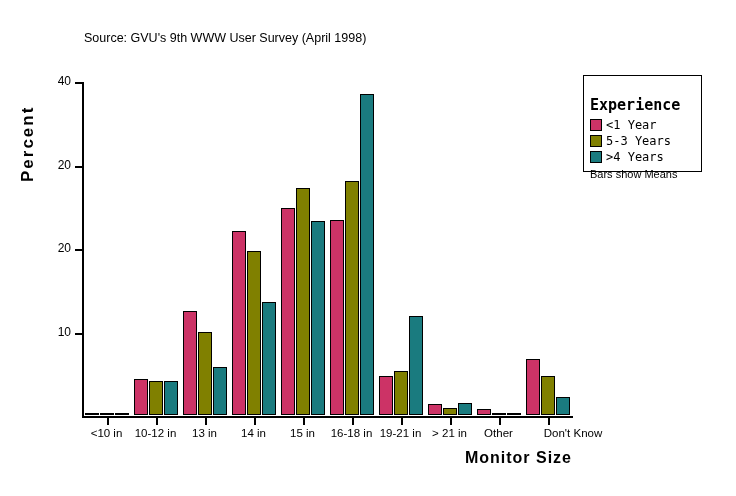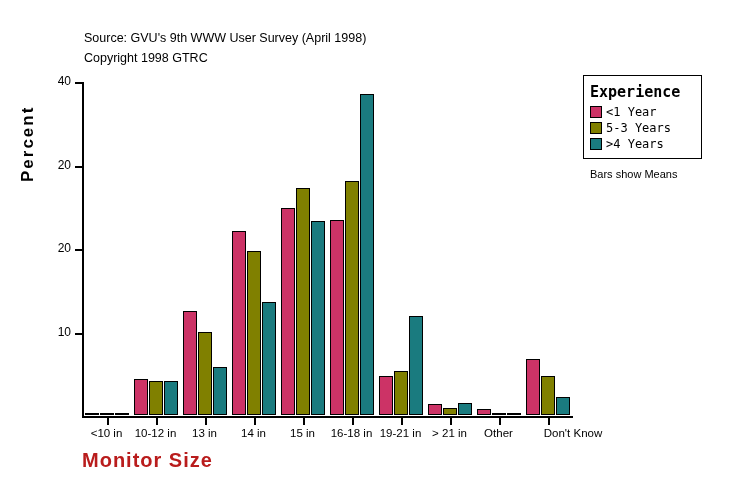--- a/index.html
+++ b/index.html
@@ -96,45 +96,45 @@
     font-size: 11.5px;
     color: #000000;
     white-space: nowrap;
     transform: translateX(-50%);
   }
   #x-axis-title {
     position: absolute;
     left: 0px;
     top: 367px;
     width: 490px;
-    text-align: left;
-    font-size: 20px;
+    text-align: right;
+    font-size: 16px;
     font-weight: bold;
-    color: #b91c1c;
+    color: #000000;
     letter-spacing: 1px;
     white-space: nowrap;
   }
 
   
   .bar {
     position: absolute;
     bottom: 2px;
     border: 1.3px solid #000000;
     box-sizing: border-box;
   }
 
   
   #legend-box {
     position: absolute;
     left: 583px;
     top: 75px;
     width: 119px;
     border: 1.5px solid #000000;
     background: #ffffff;
-    padding: 7px 6px 6px 6px;
+    padding: 20px 6px 6px 6px;
     box-sizing: border-box;
   }
   #legend-title {
     font-size: 15px;
     font-weight: bold;
     color: #000000;
     font-family: "DejaVu Sans Mono", monospace;
     letter-spacing: 0px;
     margin-bottom: 3px;
     white-space: nowrap;
@@ -167,21 +167,20 @@
     font-size: 11px;
     color: #000000;
     white-space: nowrap;
   }
 </style>
 </head>
 <body>
 
 <div id="source-block">
   <span id="source-line">Source: GVU's 9th WWW User Survey (April 1998)</span>
-  <span id="copyright-line">Copyright 1998 GTRC</span>
 </div>
 
 <div id="plot-area">
   <div id="axis-left"></div>
   <div id="axis-bottom"></div>
   <div id="y-ticks">
       <div class="y-tick" style="top: 250.5px;">
         <span class="y-tick-label">10</span>
       </div>
       <div class="y-tick" style="top: 167px;">

